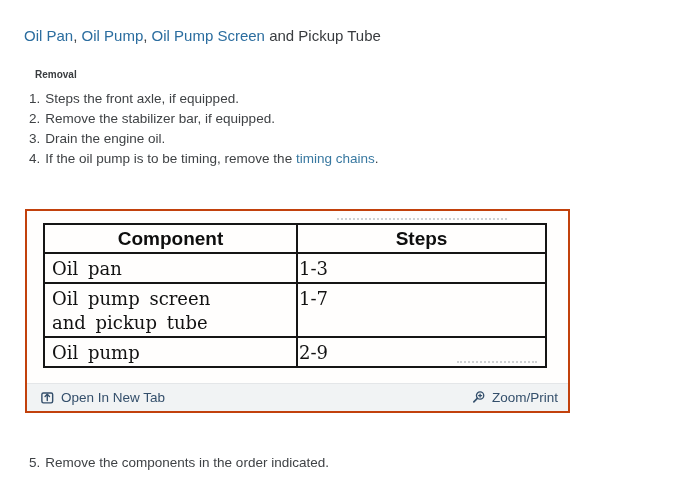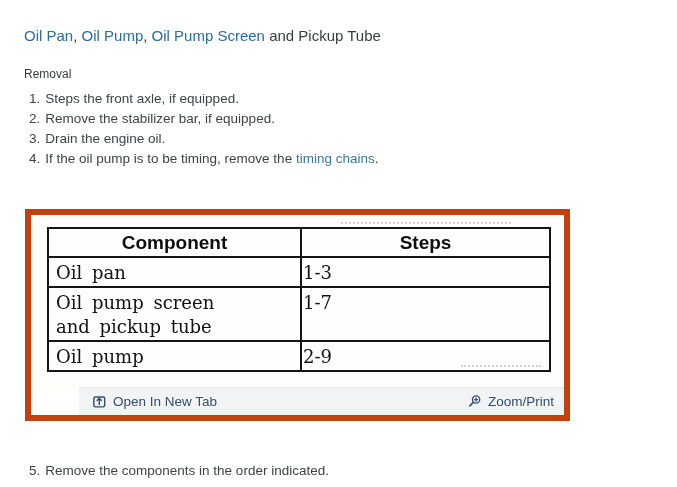--- a/index.html
+++ b/index.html
@@ -14,34 +14,34 @@
 
   
   .page-title {
     font-size: 15px; font-weight: normal; line-height: 19px;
     color: #393c3f; margin: 0 0 21px 0;
   }
   .t-link { color: #2b6d9f; cursor: pointer; }
 
   
   .section-heading {
-    font-size: 12px; font-weight: normal; line-height: 17px;
-    color: #393c3f; margin: 0 0 6px 0;
+    font-size: 10px; font-weight: bold; line-height: 17px;
+    color: #393c3f; margin: 0 0 6px 11px;
   }
 
   
   .steps-list { margin-left: 5px; }
   .step-item { display: flex; font-size: 13.5px; line-height: 20px; color: #3f4245; }
   .step-item .num { flex: 0 0 auto; margin-right: 5px; }
   .body-link { color: #3878a0; cursor: pointer; text-decoration: none; }
 
   
   .image-panel {
     width: 545px; margin: 40px 0 0 1px;
-    border: 6px solid #c2410c; background: #ffffff;
+    border: 2px solid #c2410c; background: #ffffff;
   }
   .image-area { position: relative; padding: 12px 0 15px 16px; background: #fffefd; }
 
   .scan-artifact { position: absolute; border-top: 2px dotted #a9adb2; opacity: 0.55; }
   .artifact-1 { top: 7px; left: 310px; width: 170px; }
   .artifact-2 { top: 150px; left: 430px; width: 80px; }
 
   table.scan-table {
     border-collapse: collapse; table-layout: fixed; width: 502px;
     font-family: "DejaVu Serif", serif; font-size: 18px; color: #121212;
@@ -61,21 +61,20 @@
   tr.r-oilpan  { height: 30px; }
   tr.r-screen  { height: 41px; }
   tr.r-oilpump { height: 29px; }
 
   
   .panel-footer {
     display: flex; justify-content: space-between; align-items: center;
     background: #f1f3f4; border-top: 1px solid #e4e6e8;
     height: 28px; padding: 0 10px 0 13px;
     font-size: 13.5px;
-    margin-left: 48px;
   }
   .footer-link {
     display: flex; align-items: center; gap: 6px;
     color: #344f6b; text-decoration: none; cursor: pointer;
   }
   .footer-link svg { display: block; }
 
   
   .step5 { margin: 40px 0 0 5px; }
 </style>

